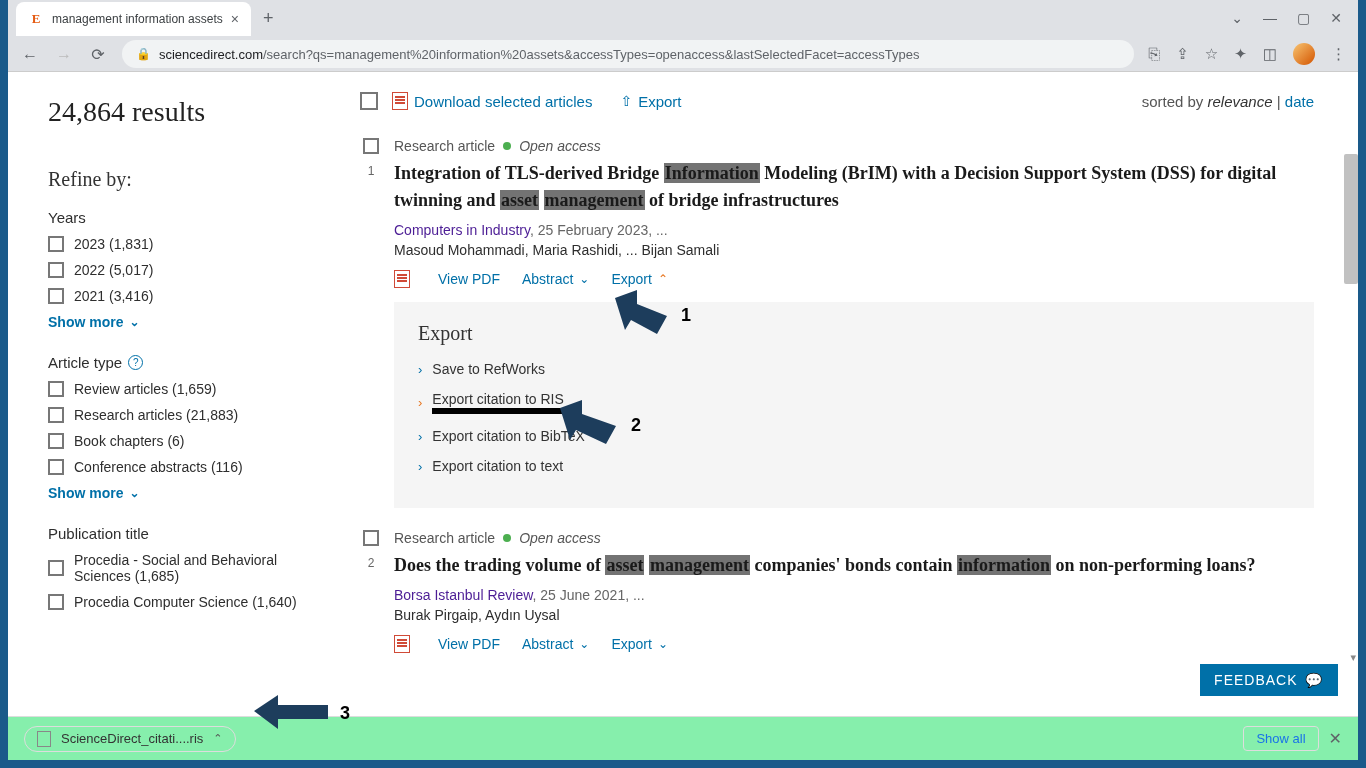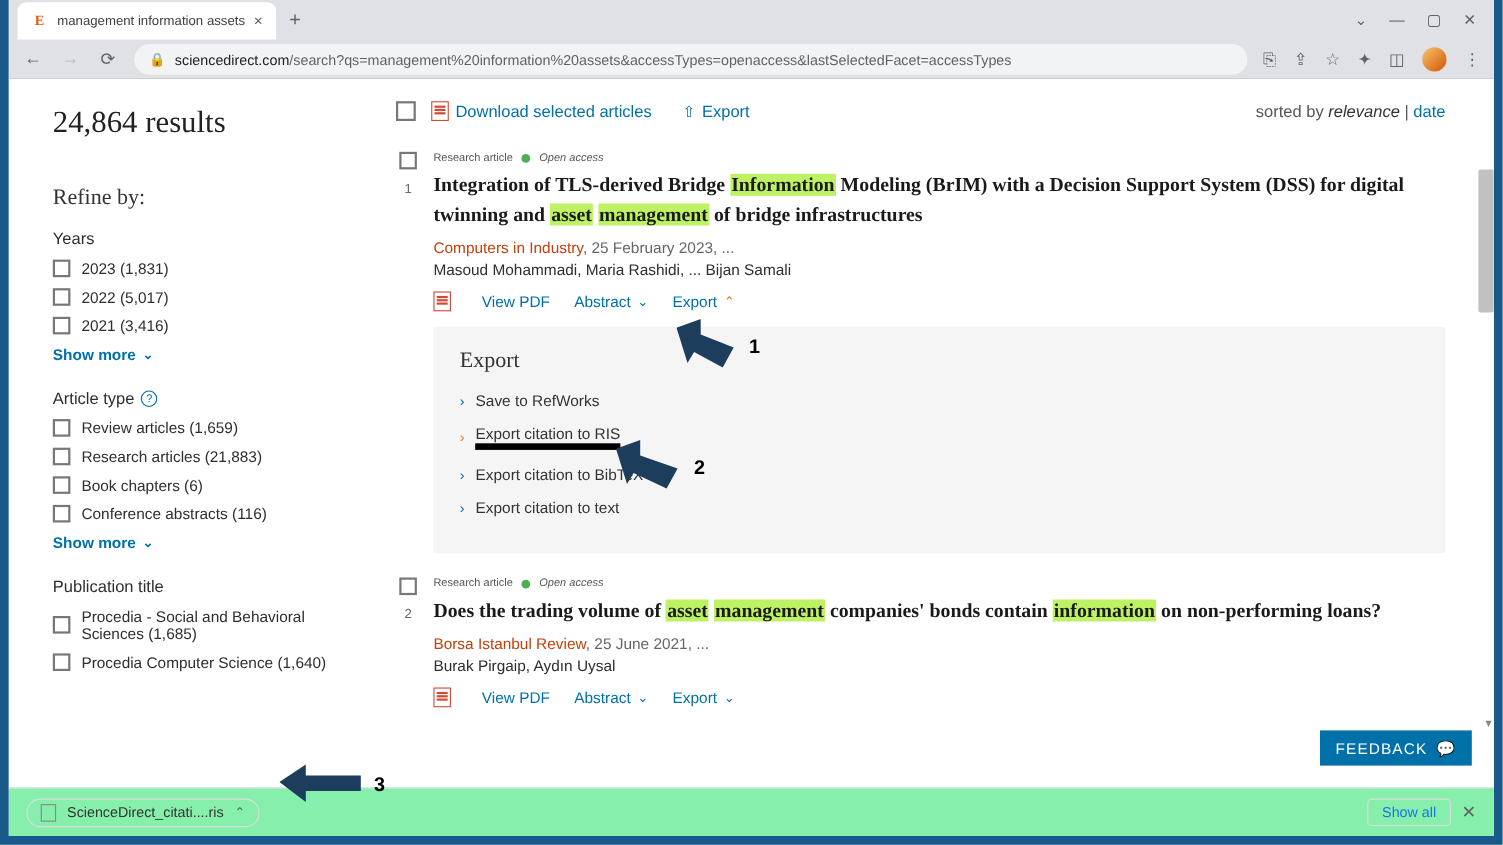--- a/index.html
+++ b/index.html
@@ -48,27 +48,27 @@
   .export-arrow { color: #0070a8; font-size: 14px; }
   .sort { margin-left: auto; font-size: 15px; color: #555; }
   .sort .it { font-style: italic; color: #333; }
   .sort .teal { color: #0070a8; cursor: pointer; }
 
   .result { display: flex; gap: 12px; margin-bottom: 22px; }
   .result-num-col { display: flex; flex-direction: column; align-items: center; width: 22px; }
   .result-num-col .checkbox { margin-bottom: 10px; }
   .result-num { font-size: 12px; color: #666; }
   .result-body { flex: 1; }
-  .result-type { font-size: 10px; color: #555; margin-bottom: 6px; display: flex; align-items: center; gap: 8px; }
+  .result-type { font-size: 14px; color: #555; margin-bottom: 6px; display: flex; align-items: center; gap: 8px; }
   .oa-dot { width: 8px; height: 8px; background: #4caf50; border-radius: 50%; display: inline-block; }
   .oa-text { font-style: italic; }
   .result-title { font-family: Georgia, serif; font-size: 18px; color: #1a1a1a; line-height: 1.5; margin-bottom: 8px; }
-  .hl { background: #bef264; padding: 0 1px; }
+  .hl { background: #737373; padding: 0 1px; }
   .src { font-size: 14px; color: #666; margin-bottom: 4px; }
-  .src a { color: #c2410c; text-decoration: none; }
+  .src a { color: #4c1d95; text-decoration: none; }
   .authors { font-size: 14px; color: #2e2e2e; margin-bottom: 12px; }
   .result-actions { display: flex; align-items: center; gap: 22px; font-size: 14px; }
   .result-actions .act { color: #0070a8; display: flex; align-items: center; gap: 6px; cursor: pointer; }
   .chev-up-orange { color: #e87722; font-size: 12px; }
   .chev-teal { color: #0070a8; font-size: 12px; }
 
   .export-panel { background: #f5f5f5; padding: 20px 24px; margin-top: 14px; }
   .export-panel h3 { font-family: Georgia, serif; font-weight: normal; font-size: 20px; color: #333; margin-bottom: 16px; }
   .export-opt { display: flex; align-items: center; gap: 10px; margin-bottom: 14px; font-size: 14px; color: #333; cursor: pointer; }
   .export-opt .chev-r { color: #0070a8; font-size: 13px; }

